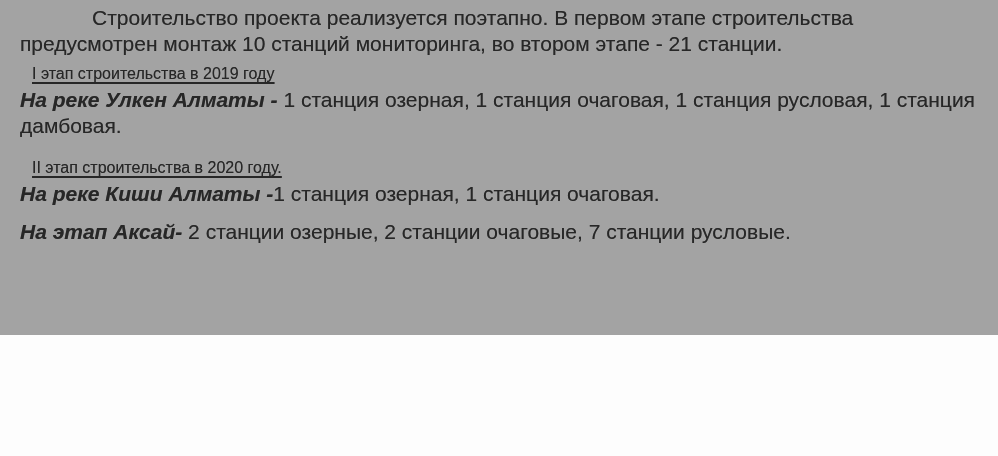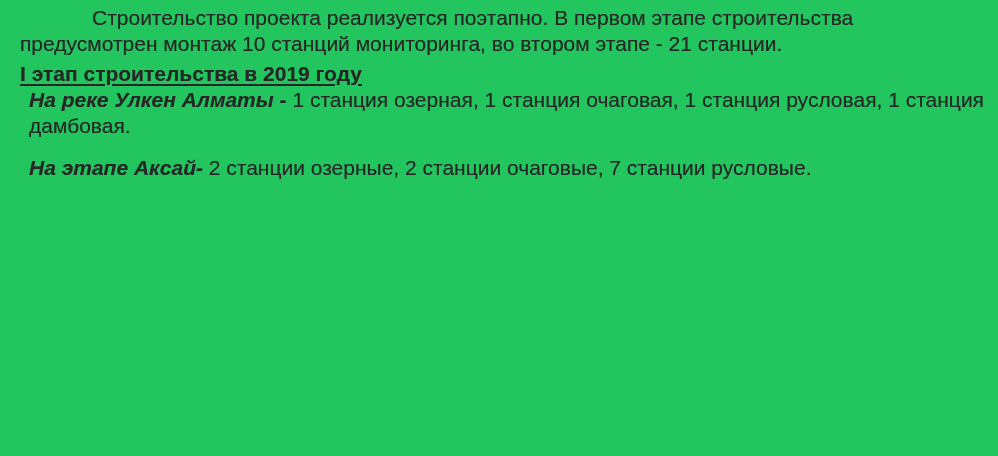--- a/index.html
+++ b/index.html
@@ -3,49 +3,49 @@
 <meta charset="utf-8">
 <style>
   html, body {
     margin: 0;
     padding: 0;
     background: #fdfdfd;
   }
   .page {
     position: relative;
     width: 998px;
-    height: 456px;
+    height: 335px;
     overflow: hidden;
-    background: #22c55e;
+    background: #a3a3a3;
     font-family: "Liberation Sans", sans-serif;
     font-size: 21px;
     line-height: 26px;
     color: #272727;
     box-sizing: border-box;
     padding: 5px 12px 0 20px;
     
     text-shadow: 0 0 0.6px rgba(50,50,50,0.55);
   }
   .para {
     margin: 0;
   }
   .para.indent-first {
     text-indent: 72px;
   }
   .stage-heading {
-    margin: 4px 0 0 0;
-    font-size: 21px;
-    font-weight: bold;
+    margin: 4px 0 0 12px;
+    font-size: 16px;
+    font-weight: normal;
     line-height: 26px;
     text-decoration: underline;
     text-decoration-thickness: 2px;
     text-underline-offset: 3px;
   }
   .entry {
-    margin: 0 0 16px 9px;
+    margin: 0 0 16px 0;
   }
   .entry.tight {
     margin-bottom: 12px;
   }
   .entry:last-child {
     margin-bottom: 0;
   }
   .river-name {
     font-weight: bold;
     font-style: italic;
@@ -60,19 +60,21 @@
 <div class="page">
 
   <p class="para indent-first">Строительство проекта реализуется поэтапно. В первом этапе строительства предусмотрен монтаж 10 станций мониторинга, во втором этапе - 21 станции.</p>
 
 
   <h2 class="stage-heading">I этап строительства в 2019 году</h2>
 
   <p class="para entry"><span class="river-name">На реке Улкен Алматы -</span><span> 1 станция озерная, 1 станция очаговая, 1 станция русловая, 1 станция дамбовая.</span></p>
 
 
+  <h2 class="stage-heading gap-before-stage2">II этап строительства в 2020 году.</h2>
 
 
+  <p class="para entry tight"><span class="river-name">На реке Киши Алматы -</span><span>1 станция озерная, 1 станция очаговая.</span></p>
 
-  <p class="para entry tight"><span class="river-name">На этапе Аксай-</span><span> 2 станции озерные, 2 станции очаговые, 7 станции русловые.</span></p>
+  <p class="para entry tight"><span class="river-name">На этап Аксай-</span><span> 2 станции озерные, 2 станции очаговые, 7 станции русловые.</span></p>
 
 
 </div>
 
 </body></html>

